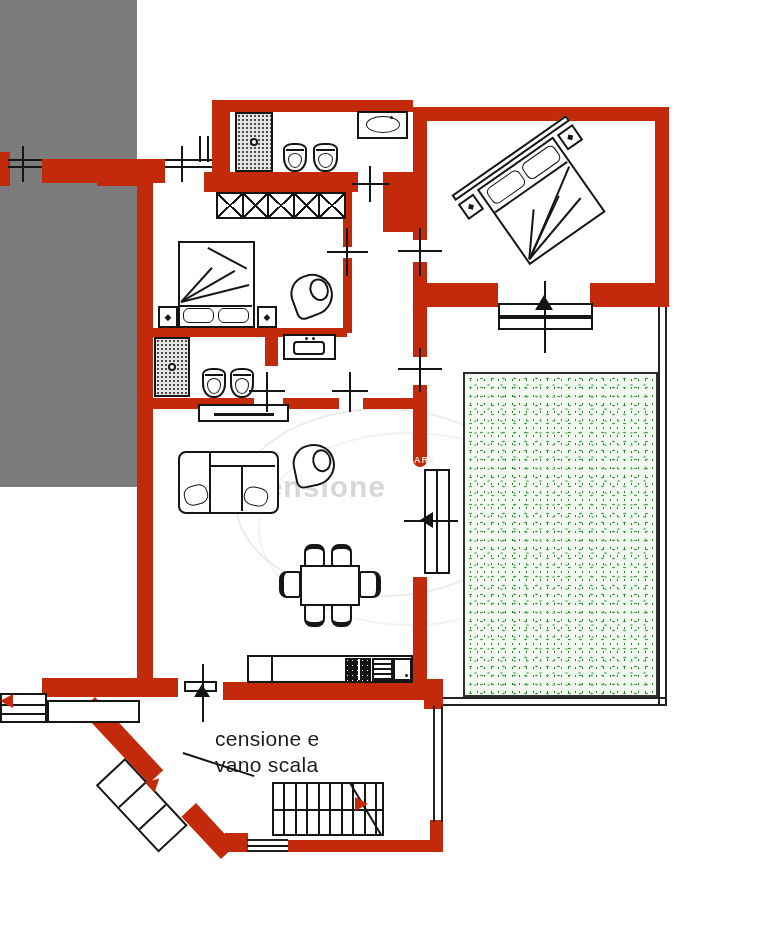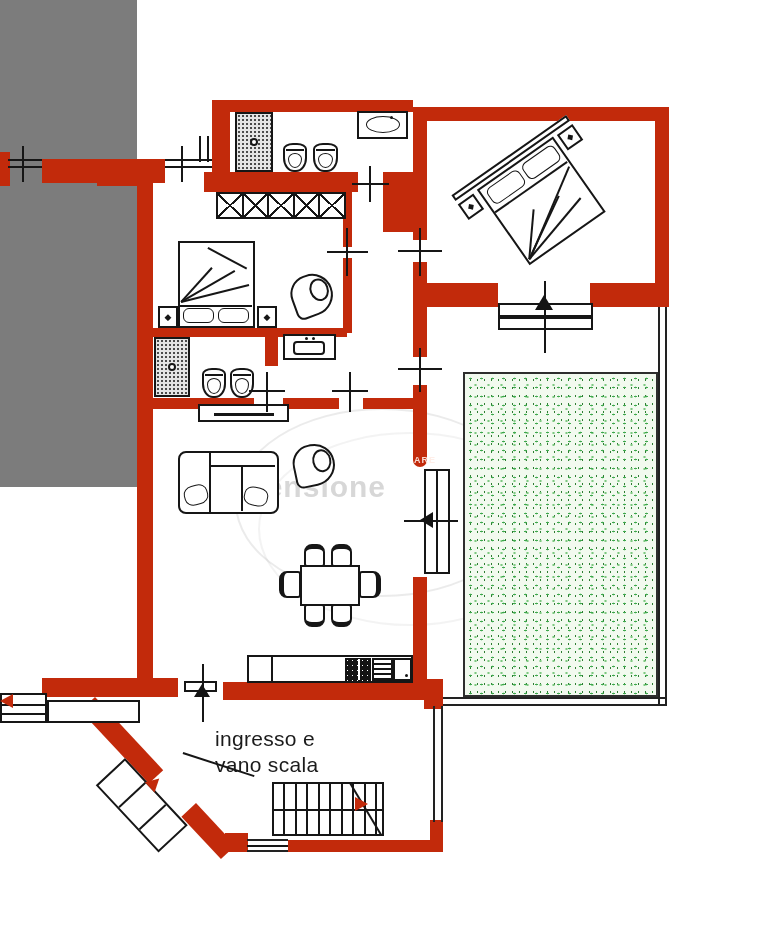--- a/index.html
+++ b/index.html
@@ -255,21 +255,21 @@
   <div class="ln" style="left:266px;top:372px;width:2px;height:40px"></div>
   <div class="ln" style="left:249px;top:390px;width:36px;height:2px"></div>
   <div class="ln" style="left:349px;top:372px;width:2px;height:40px"></div>
   <div class="ln" style="left:332px;top:390px;width:36px;height:2px"></div>
 
   <div class="bx" style="left:184px;top:681px;width:33px;height:11px"></div>
   <div class="ln" style="left:202px;top:664px;width:2px;height:58px"></div>
   <div class="arrow-up-sm" style="left:194px;top:684px"></div>
 
   <div class="label" style="left:215px;top:726px">
-    <div>ingresso e</div>
+    <div>censione e</div>
     <div>vano scala</div>
   </div>
 
   <div class="bx" style="left:125px;top:758px;width:92px;height:40px;transform:rotate(47deg);transform-origin:top left">
     <div class="ln" style="left:29px;top:0;width:2px;height:36px"></div>
     <div class="ln" style="left:59px;top:0;width:2px;height:36px"></div>
   </div>
   <div class="arrow-right-r" style="left:148px;top:776px;transform:rotate(-43deg)"></div>
   <div class="tln" style="left:183px;top:752px;width:75px;transform:rotate(18deg)"></div>
 

